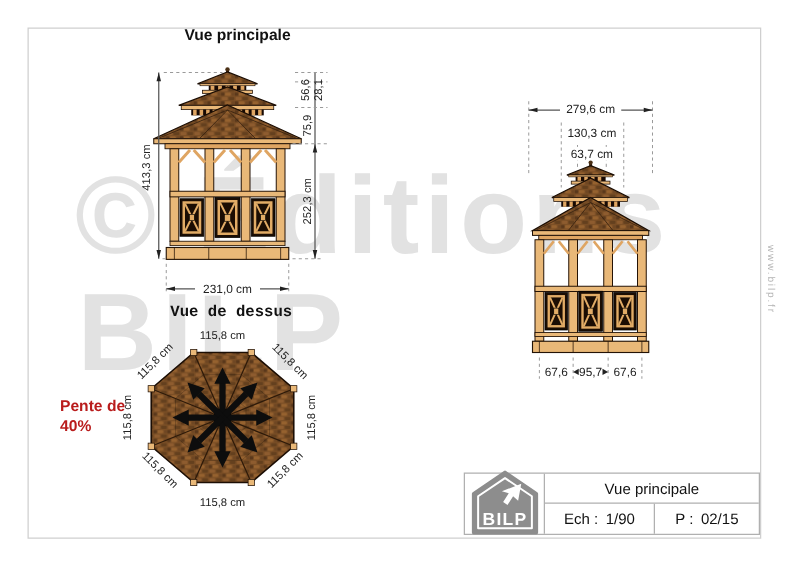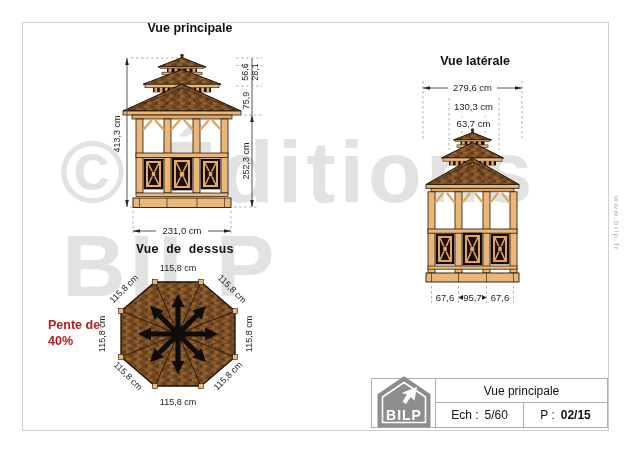--- a/index.html
+++ b/index.html
@@ -14,39 +14,38 @@
   .drawing{position:absolute;z-index:3;}
   .website{position:absolute;left:612px;top:196px;writing-mode:vertical-rl;font-size:8px;color:#b3b3b3;letter-spacing:1.5px;z-index:2;}
   .tblock{position:absolute;left:371px;top:378px;width:237px;height:50px;border:1px solid #b0b0b0;background:#fff;display:flex;z-index:4;box-sizing:border-box;}
   .logo-cell{width:64px;border-right:1px solid #b0b0b0;display:flex;align-items:center;justify-content:center;box-sizing:border-box;}
   .tb-right{flex:1;display:flex;flex-direction:column;}
   .tb-row1{height:24px;border-bottom:1px solid #b0b0b0;display:flex;align-items:center;justify-content:center;font-size:12px;color:#111;box-sizing:border-box;}
   .tb-row2{flex:1;display:flex;justify-content:space-between;}
   .tb-cell{display:flex;align-items:center;justify-content:center;gap:6px;font-size:12px;color:#111;box-sizing:border-box;}
   .tb-scale{flex:1.05;border-right:1px solid #b0b0b0;}
   .tb-page{flex:1;}
-  .tb-bold{font-weight:700;}
+  .tb-bold{font-weight:400;}
   svg text{font-family:"Liberation Sans", sans-serif;}
   .dimtxt{font-size:9px;fill:#222;}
   .dimtxt2{font-size:9.5px;fill:#222;}
 </style>
 </head>
 <body>
 
 <div id="stage">
 
   <div class="wm wm1">© Éditions</div>
   <div class="wm wm2">BILP</div>
 
   <div class="frame"></div>
 
   <div class="website">www.bilp.fr</div>
 
   <div class="vtitle" style="left:100px;top:21px;width:180px;">Vue principale</div>
-  <div class="vtitle" style="left:400px;top:54px;width:150px;">Vue latérale</div>
   <div class="vtitle" style="left:95px;top:243px;width:180px;font-family:Liberation Mono, monospace;">Vue de dessus</div>
 
   <div class="slope">
     <div>Pente de</div>
     <div>40%</div>
   </div>
 
   <svg class="drawing" style="left:100px;top:42px;" width="180" height="200" viewBox="0 0 180 200">
     <defs>
       <pattern id="shM" width="11" height="7" patternUnits="userSpaceOnUse">
@@ -362,21 +361,21 @@
         <polygon points="27,6.5 48.5,21 48.5,46.5 5.5,46.5 5.5,21" fill="none" stroke="#ffffff" stroke-width="1.6" stroke-linejoin="round"></polygon>
         <polygon points="40,11 37.5,24.5 33.5,21 29,28 25.5,25.5 30,18.5 24.5,17" fill="#ffffff"></polygon>
         <text x="27" y="44" text-anchor="middle" fill="#ffffff" font-size="14" font-weight="bold" letter-spacing="1">BILP</text>
       </svg>
     </div>
     <div class="tb-right">
       <div class="tb-row1">Vue principale</div>
       <div class="tb-row2">
         <div class="tb-cell tb-scale">
           <span>Ech :</span>
-          <span>5/60</span>
+          <span>1/90</span>
         </div>
         <div class="tb-cell tb-page">
           <span>P :</span>
           <span class="tb-bold">02/15</span>
         </div>
       </div>
     </div>
   </div>
 
 </div>

